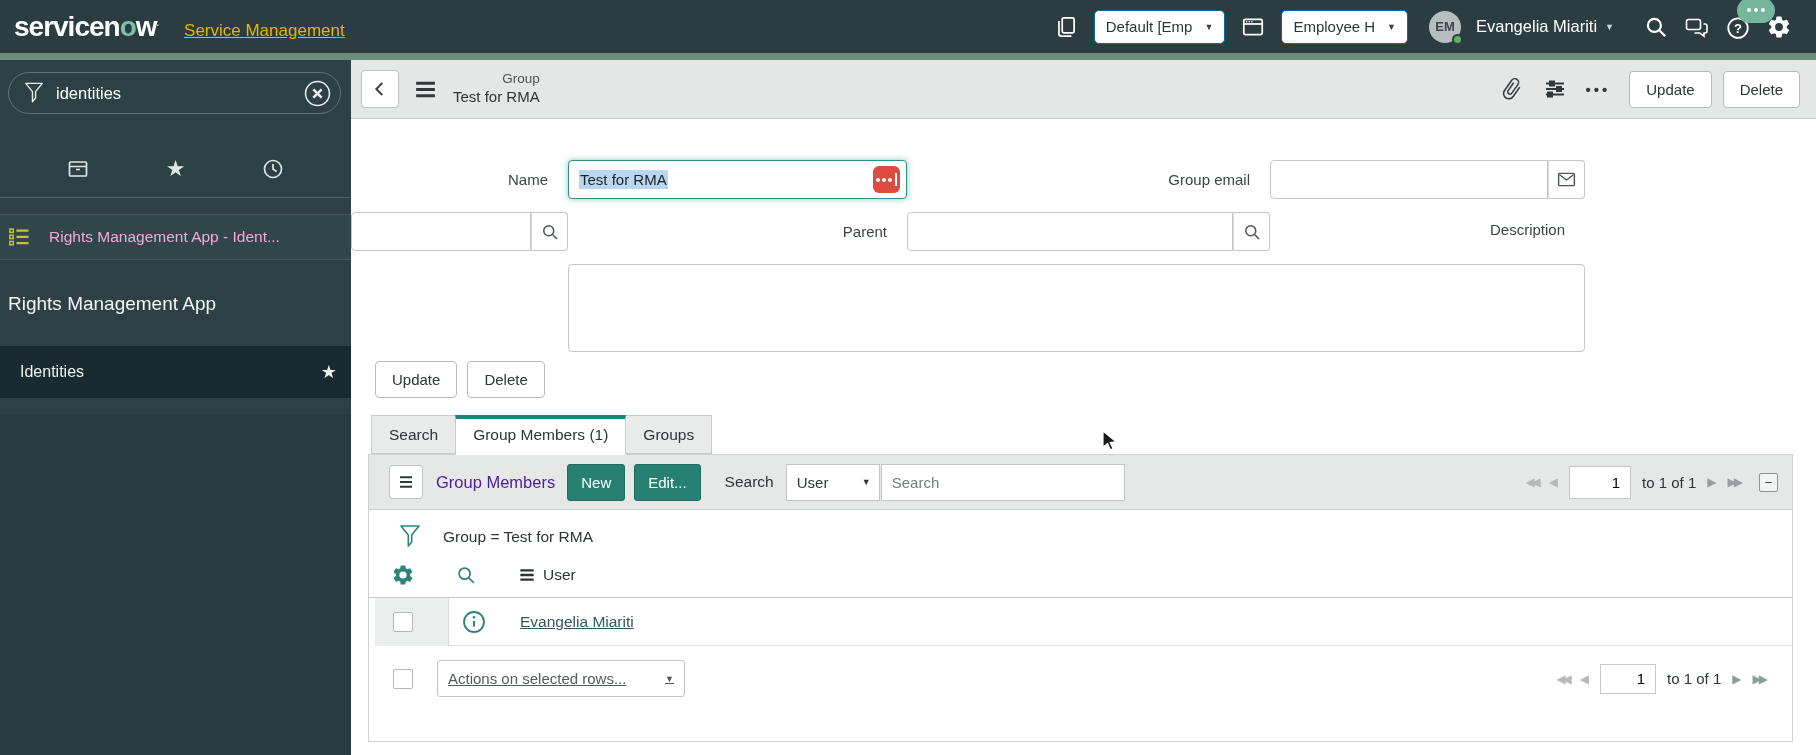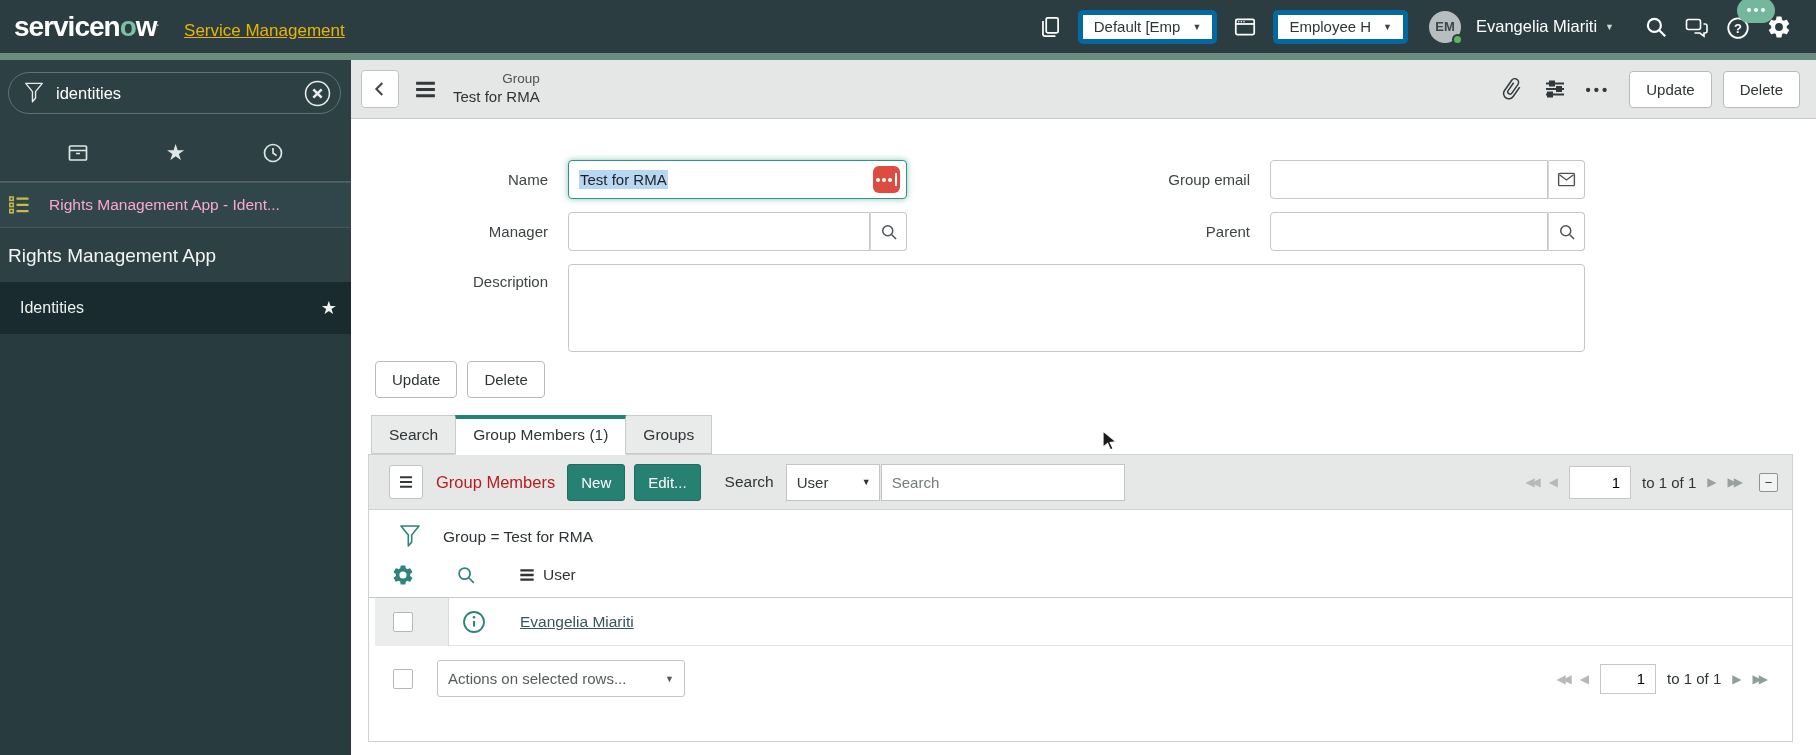--- a/index.html
+++ b/index.html
@@ -9,37 +9,37 @@
 
   
   .topbar { height:53px; background:#2b3d41; display:flex; align-items:center; padding:0 24px 0 14px; color:#fff; }
   .brand { display:flex; align-items:baseline; gap:26px; }
   .logo { font-size:28px; font-weight:bold; letter-spacing:-1px; color:#fdfdfd; cursor:pointer; }
   .logo .logo-o { color:#7dbfa7; }
   .logo .reg { font-size:9px; vertical-align:super; color:#c9d4d1; }
   .product { font-size:17px; color:#eab308;text-decoration:underline; }
   .topbar-right { margin-left:auto; display:flex; align-items:center; gap:15px; }
   .hdr-icon { width:26px; height:26px; display:block; color:#fff; cursor:pointer; }
-  .hdr-select { background:#fff; color:#2f3638; border:5px solid #0369a1; border-radius:5px; height:34px; display:flex; align-items:center; gap:12px; padding:0 11px; font-size:15px; cursor:pointer; white-space:nowrap; }
+  .hdr-select { background:#fff; color:#2f3638; border:1px solid #0369a1; border-radius:5px; height:34px; display:flex; align-items:center; gap:12px; padding:0 11px; font-size:15px; cursor:pointer; white-space:nowrap; }
   .hdr-select .chev { font-size:9px; color:#3c4446; }
   .avatar { position:relative; width:32px; height:32px; border-radius:50%; background:#b7bec0; color:#39464a; font-size:13px; font-weight:bold; display:flex; align-items:center; justify-content:center; cursor:pointer; margin-left:6px; }
   .avatar .dot { position:absolute; right:-2px; bottom:-2px; width:11px; height:11px; border-radius:50%; background:#5cb85c; border:2px solid #2b3d41; }
   .user-menu { display:flex; align-items:center; gap:8px; cursor:pointer; margin-right:14px; }
   .username { font-size:16.5px; }
   .user-caret { font-size:9px; color:#cfd8d6; }
   .help-wrap { position:relative; }
   .bubble { position:absolute; top:-16px; left:12px; width:38px; height:25px; border-radius:13px; background:#74b79c; display:flex; align-items:center; justify-content:center; gap:3px; }
   .bubble i { width:4px; height:4px; border-radius:50%; background:#fff; }
 
   .strip { height:7px; background:#6a8d7d; }
 
   .content { display:flex; height:695px; }
 
   
-  .sidebar { width:351px; flex-shrink:0; background:#2d4145; color:#eef2f1; display:flex; flex-direction:column; font-size:15.5px; }
+  .sidebar { width:351px; flex-shrink:0; background:#2d4145; color:#eef2f1; display:flex; flex-direction:column; font-size:15.5px;gap:16px; }
   .side-filter { margin:12px 10px 10px 8px; height:42px; border:1px solid #5a7478; border-radius:21px; display:flex; align-items:center; padding:0 9px 0 14px; gap:11px; }
   .side-filter svg { flex-shrink:0; }
   .side-filter input { background:transparent; border:none; color:#fff; font-size:16.5px; flex:1; outline:none; font-family:inherit; min-width:0; }
   .clear-btn { width:27px; height:27px; color:#e8eeec; cursor:pointer; flex-shrink:0; }
   .nav-icons { height:58px; display:flex; align-items:center; justify-content:space-around; padding:0 28px; border-bottom:1px solid rgba(255,255,255,0.18); color:#dfe7e5; }
   .nav-icons .nicon { width:24px; height:24px; cursor:pointer; }
   .nav-star { font-size:22px; color:#dfe7e5; cursor:pointer; line-height:1; }
   .fav-header { padding:18px 12px 14px 8px; font-size:16px; color:#eef2f1; }
   .fav-item { display:flex; align-items:center; gap:20px; padding:13px 12px 13px 9px; border-top:1px solid rgba(255,255,255,0.10); border-bottom:1px solid rgba(255,255,255,0.10); background:#31464a; cursor:pointer; }
   .fav-item svg { flex-shrink:0; }
@@ -78,21 +78,21 @@
   .desc { grid-column:2/5; height:88px; border:1px solid #c4c7c8; border-radius:4px; resize:none; padding:8px 10px; font-family:inherit; font-size:15px; outline:none; }
   .form-btns { margin:9px 0 0 24px; display:flex; gap:10px; }
 
   .tabs { display:flex; margin:17px 0 0 20px; position:relative; z-index:2; }
   .tab { padding:10px 17px 9px; background:#e9eaea; border:1px solid #c9cbcb; margin-right:-1px; font-size:15.5px; color:#2f3436; cursor:pointer; white-space:nowrap; }
   .tab.active { background:#fff; border-top:4px solid #1f8476; padding-top:7px; border-bottom:1px solid #fff; margin-bottom:-1px; position:relative; z-index:3; }
 
   .list-container { margin:0 23px 0 17px; border:1px solid #d0d2d2; background:#fff; min-height:288px; }
   .list-toolbar { height:55px; background:#e6e8e7; border-bottom:1px solid #cfd1d1; display:flex; align-items:center; padding:0 8px 0 20px; }
   .lt-menu { width:34px; height:34px; background:#fff; border:1px solid #c2c4c4; border-radius:3px; display:flex; align-items:center; justify-content:center; cursor:pointer; }
-  .lt-title { color:#b91c1c; font-size:16.5px; margin-left:13px; white-space:nowrap; }
+  .lt-title { color:#4c1d95; font-size:16.5px; margin-left:13px; white-space:nowrap; }
   .btn-teal { background:#278172; color:#fff; border:1px solid #1e6e5f; border-radius:3px; padding:9px 13px; font-size:15px; cursor:pointer; font-family:inherit; white-space:nowrap; }
   .lt-new { margin-left:12px; } .lt-edit { margin-left:9px; }
   .lt-search-label { margin-left:24px; font-size:15.5px; color:#2f3436; }
   .lt-select { margin-left:12px; width:94px; height:37px; background:#fff; border:1px solid #c3c5c5; display:flex; align-items:center; justify-content:space-between; padding:0 8px 0 10px; font-size:15px; cursor:pointer; }
   .lt-select .chev { font-size:9px; color:#333; }
   .lt-input { margin-left:1px; width:244px; height:37px; border:1px solid #c3c5c5; padding:0 10px; font-size:15px; outline:none; font-family:inherit; }
   .lt-input::placeholder { color:#767b7c; }
   .pager { margin-left:auto; display:flex; align-items:center; gap:11px; font-size:15px; color:#2f3436; }
   .tri { font-size:12px; color:#b6b9b9; cursor:pointer; line-height:1; }
   .tri.dbl { letter-spacing:-3px; }
@@ -109,21 +109,21 @@
   .user-head { margin-left:42px; display:flex; align-items:center; gap:8px; cursor:pointer; }
   .user-head svg { width:16px; height:14px; }
   .user-head span { font-size:15.5px; color:#2f3436; }
   .lrow { display:flex; align-items:center; height:48px; margin-left:6px; border-bottom:1px solid #e2e3e3; }
   .check-cell { width:74px; height:48px; background:#ebecec; border-right:1px solid #d9dbdb; display:flex; align-items:center; }
   .checkbox { width:20px; height:20px; background:#fff; border:1px solid #b5b8b8; border-radius:2px; margin-left:18px; cursor:pointer; flex-shrink:0; }
   .info-cell { margin-left:12px; width:26px; height:26px; color:#2e837a; cursor:pointer; }
   .user-link { margin-left:33px; font-size:15.5px; color:#35565a; text-decoration:underline; cursor:pointer; }
   .actions-row { display:flex; align-items:center; padding:14px 27px 0 24px; }
   .actions-row .checkbox { margin-left:0; }
-  .actions-select { margin-left:24px; width:248px; height:37px; border:1px solid #c3c5c5; border-radius:3px; display:flex; align-items:center; justify-content:space-between; padding:0 10px; font-size:15px; color:#565b5c; background:#fff; cursor:pointer; }
+  .actions-select { margin-left:24px; width:248px; height:37px; border:1px solid #c3c5c5; border-radius:3px; display:flex; align-items:center; justify-content:space-between; padding:0 10px; font-size:15px; color:#565b5c; background:#fff; cursor:pointer;text-decoration:underline; }
   .actions-select .chev { font-size:9px; color:#555; }
   .bottom-pager { margin-left:auto; display:flex; align-items:center; gap:11px; font-size:15px; color:#2f3436; }
   .pg-input.sm { width:56px; height:30px; }
 
   .cursor { position:absolute; left:1102px; top:430px; z-index:50; pointer-events:none; }
 </style>
 </head>
 <body>
 
 <div class="screen">
@@ -285,21 +285,20 @@
         <div class="fwrap">
           <input class="fld" type="text" value="" style="">
           <span class="fld-btn">
             <svg width="21" height="21" viewBox="0 0 24 24" fill="none" stroke="currentColor" stroke-width="1.6">
               <rect x="3" y="5" width="18" height="14" rx="1"></rect>
                 <path d="M4 6.5l8 6 8-6"></path>
             </svg>
           </span>
         </div>
 
-        <div class="flabel">Manager</div>
         <div class="fwrap">
           <input class="fld" type="text" value="" style="">
           <span class="fld-btn">
             <svg width="20" height="20" viewBox="0 0 24 24" fill="none" stroke="currentColor" stroke-width="1.8">
               <circle cx="10.5" cy="10.5" r="6"></circle>
                 <path d="M15 15l5.5 5.5"></path>
             </svg>
           </span>
         </div>
         <div class="flabel">Parent</div>

